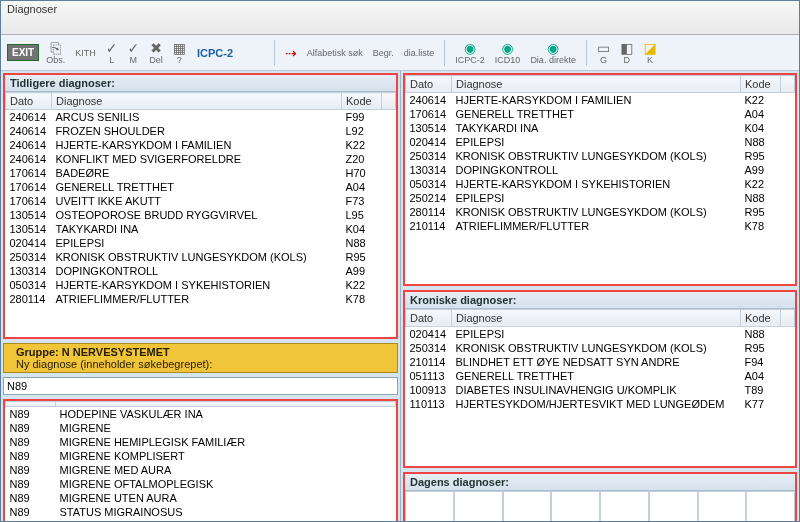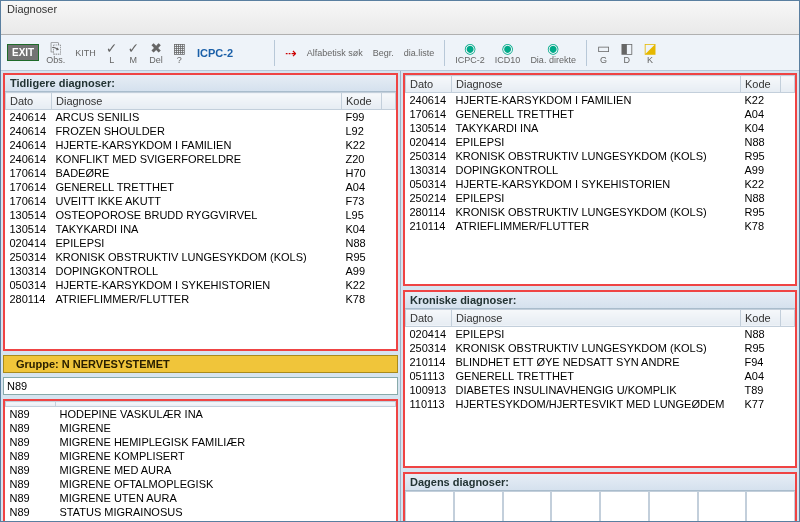--- a/index.html
+++ b/index.html
@@ -293,20 +293,21 @@
                 <td>K78</td>
                 <td></td>
               </tr>
             </tbody>
         </table>
       </div>
     </div>
 
     <div class="yellow-panel">
       <div>Gruppe:  N  NERVESYSTEMET</div>
+      <div class="sub">Ny diagnose (inneholder søkebegrepet):</div>
     </div>
     <input class="search-input" value="N89" style="">
 
     <div class="panel" style="height:138px;">
       <div class="table-wrap">
         <table>
           <thead>
               <tr>
             <th class="code-col"></th>
             <th></th>

